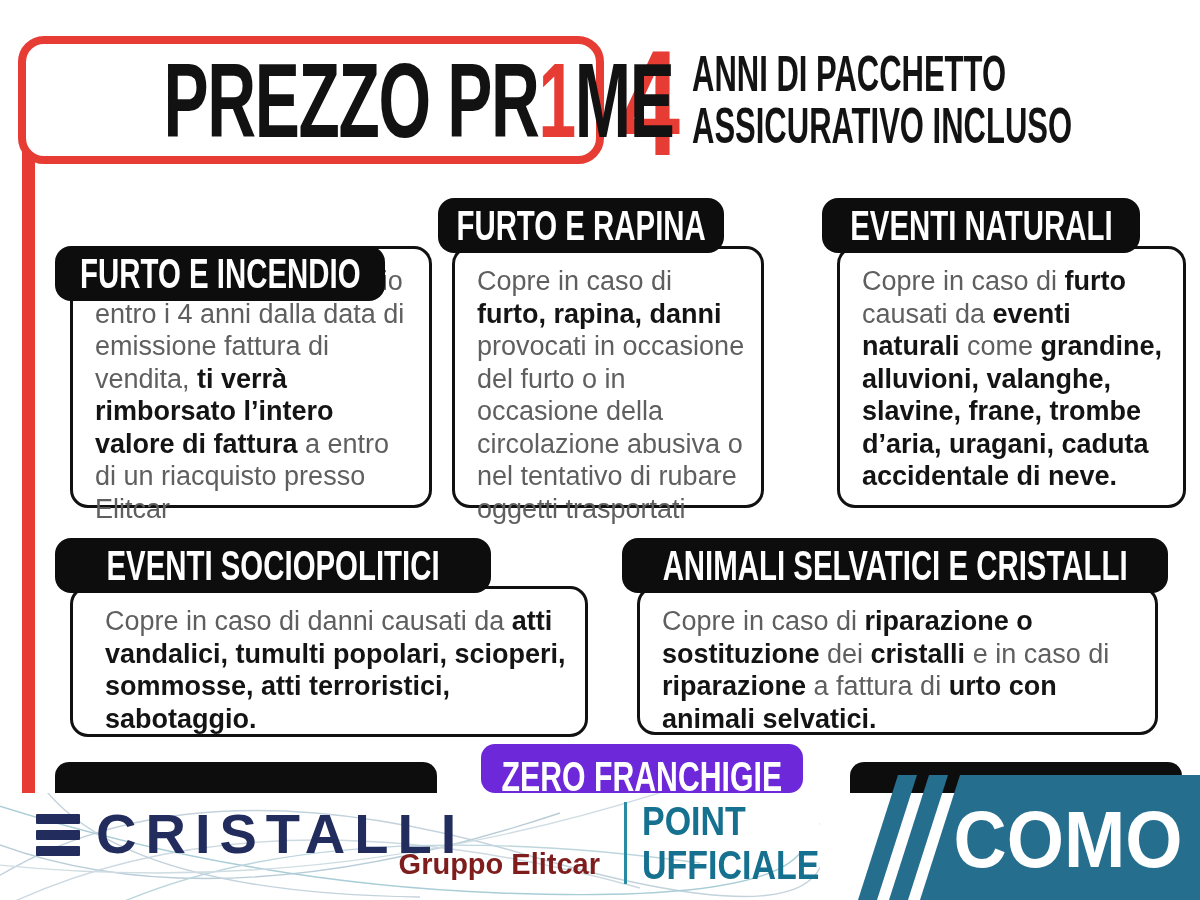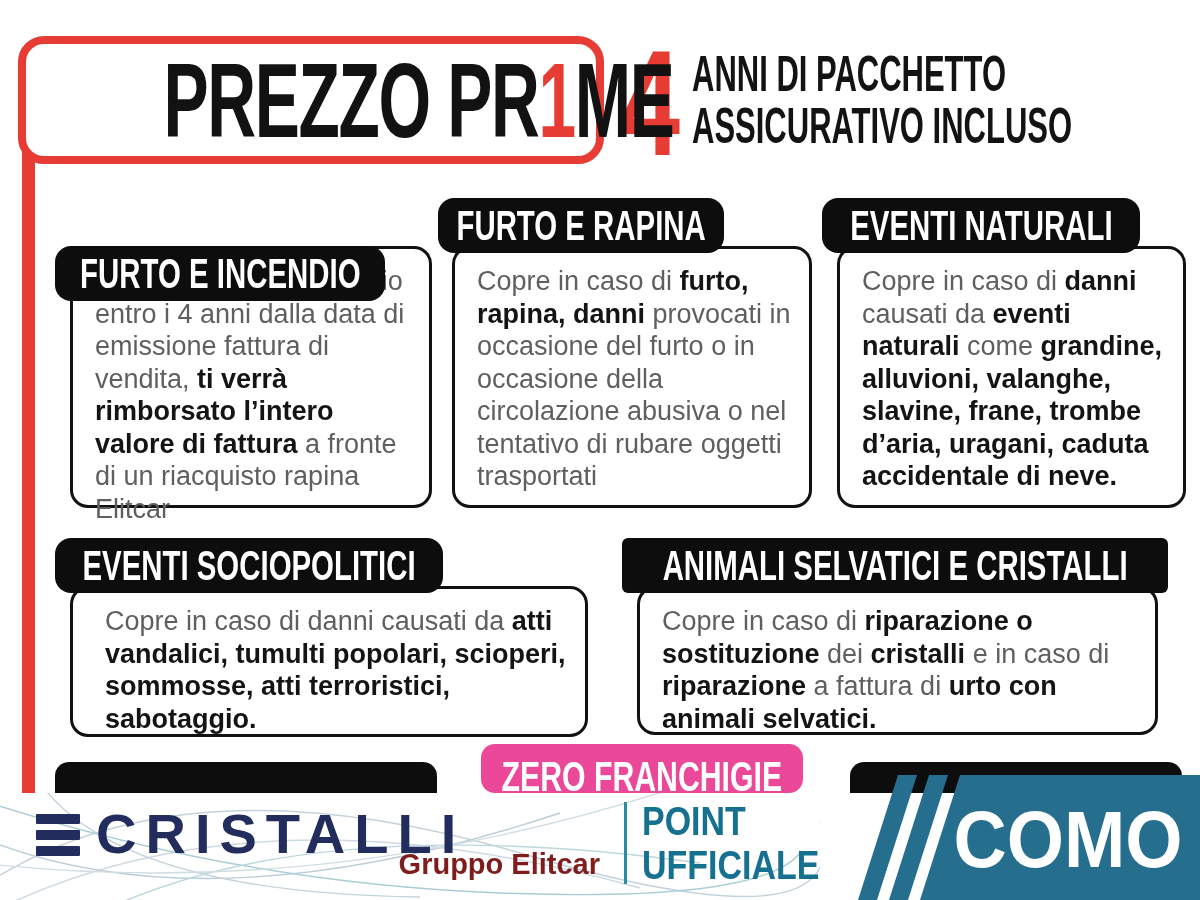--- a/index.html
+++ b/index.html
@@ -41,38 +41,38 @@
     position:absolute; background:#ffffff; border:3px solid #111111; border-radius:18px;
     padding:16px 16px 10px 22px; z-index:4;
     font-size:27px; line-height:32.5px; color:#5f5f5f; text-align:left;
   }
   .card-body .seg { color:#5f5f5f; font-weight:400; }
   .card-body .seg.bold { color:#141414; font-weight:700; }
 
   #pill-1 { left:55px;  top:198px; width:330px;margin-top:48px; }
   #body-1 { left:70px;  top:246px; width:362px; height:262px; }
   #pill-2 { left:438px; top:198px; width:286px; }
-  #body-2 { left:452px; top:246px; width:360px; height:262px; }
+  #body-2 { left:452px; top:246px; width:312px; height:262px; }
   #pill-3 { left:822px; top:198px; width:318px; }
   #body-3 { left:837px; top:246px; width:349px; height:262px; }
-  #pill-4 { left:55px;  top:538px; width:388px; }
+  #pill-4 { left:55px;  top:538px; width:436px; }
   #body-4 { left:70px;  top:586px; width:518px; height:151px;padding-left:32px; }
-  #pill-5 { left:622px; top:538px; width:546px;border-radius:6px; }
+  #pill-5 { left:622px; top:538px; width:546px; }
   #body-5 { left:637px; top:586px; width:521px; height:149px; }
 
   
   .partial-bar {
     position:absolute; top:762px; height:31px; background:#0d0d0d;
     border-radius:14px 14px 0 0;
   }
   #partial-left  { left:55px;  width:382px; z-index:2; }
   #partial-right { left:850px; width:332px; z-index:12; }
   .zero-box {
     position:absolute; left:481px; top:744px; width:322px; height:49px;
-    background:#ec4899; border-radius:14px; overflow:hidden; z-index:2;
+    background:#6d28d9; border-radius:14px; overflow:hidden; z-index:2;
     display:flex; align-items:flex-start; justify-content:center;
   }
   .zero-box span {
     margin-top:9px; color:#ffffff; font-weight:900; font-size:42px; white-space:nowrap;
     transform:scaleX(0.72); transform-origin:center top;
   }
 
   
   .footer { position:absolute; left:0; top:793px; width:1200px; height:107px; background:#ffffff; z-index:10; }
   .footer-lines { position:absolute; left:0; top:0; width:820px; height:107px; }
@@ -111,31 +111,31 @@
   <div class="red-tail"></div>
   <div class="big-four">4</div>
   <div class="subtitle">
     <div>ANNI DI PACCHETTO</div>
     <div>ASSICURATIVO INCLUSO</div>
   </div>
 
   <div class="pill" id="pill-1">
     <span>FURTO E INCENDIO</span>
   </div>
-  <div class="card-body" id="body-1"><span class="seg">In caso di furto o incendio entro i 4 anni dalla data di emissione fattura di vendita, </span><span class="seg bold">ti verrà rimborsato l’intero valore di fattura</span><span class="seg"> a fronte di un riacquisto rapina Elitcar</span></div>
+  <div class="card-body" id="body-1"><span class="seg">In caso di furto o incendio entro i 4 anni dalla data di emissione fattura di vendita, </span><span class="seg bold">ti verrà rimborsato l’intero valore di fattura</span><span class="seg"> a entro di un riacquisto presso Elitcar</span></div>
 
   <div class="pill" id="pill-2">
     <span>FURTO E RAPINA</span>
   </div>
   <div class="card-body" id="body-2"><span class="seg">Copre in caso di </span><span class="seg bold">furto, rapina, danni</span><span class="seg"> provocati in occasione del furto o in occasione della circolazione abusiva o nel tentativo di rubare oggetti trasportati</span></div>
 
   <div class="pill" id="pill-3">
     <span>EVENTI NATURALI</span>
   </div>
-  <div class="card-body" id="body-3"><span class="seg">Copre in caso di </span><span class="seg bold">danni</span><span class="seg"> causati da </span><span class="seg bold">eventi naturali</span><span class="seg"> come </span><span class="seg bold">grandine, alluvioni, valanghe, slavine, frane, trombe d’aria, uragani, caduta accidentale di neve.</span></div>
+  <div class="card-body" id="body-3"><span class="seg">Copre in caso di </span><span class="seg bold">furto</span><span class="seg"> causati da </span><span class="seg bold">eventi naturali</span><span class="seg"> come </span><span class="seg bold">grandine, alluvioni, valanghe, slavine, frane, trombe d’aria, uragani, caduta accidentale di neve.</span></div>
 
   <div class="pill" id="pill-4">
     <span>EVENTI SOCIOPOLITICI</span>
   </div>
   <div class="card-body" id="body-4"><span class="seg">Copre in caso di danni causati da </span><span class="seg bold">atti vandalici, tumulti popolari, scioperi, sommosse, atti terroristici, sabotaggio.</span></div>
 
   <div class="pill" id="pill-5">
     <span>ANIMALI SELVATICI E CRISTALLI</span>
   </div>
   <div class="card-body" id="body-5"><span class="seg">Copre in caso di </span><span class="seg bold">riparazione o sostituzione</span><span class="seg"> dei </span><span class="seg bold">cristalli</span><span class="seg"> e in caso di </span><span class="seg bold">riparazione</span><span class="seg"> a fattura di </span><span class="seg bold">urto con animali selvatici.</span></div>

